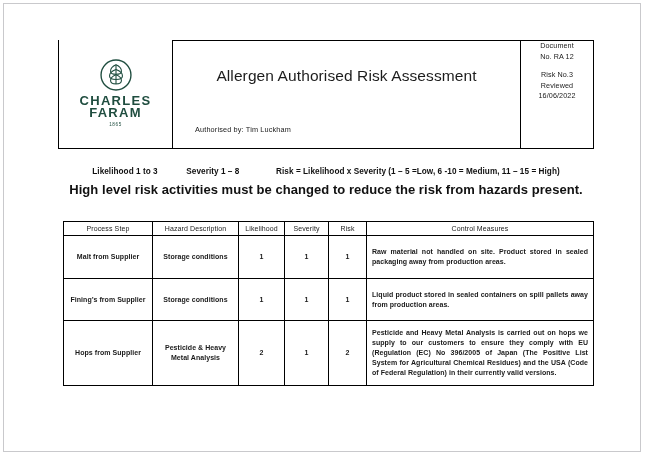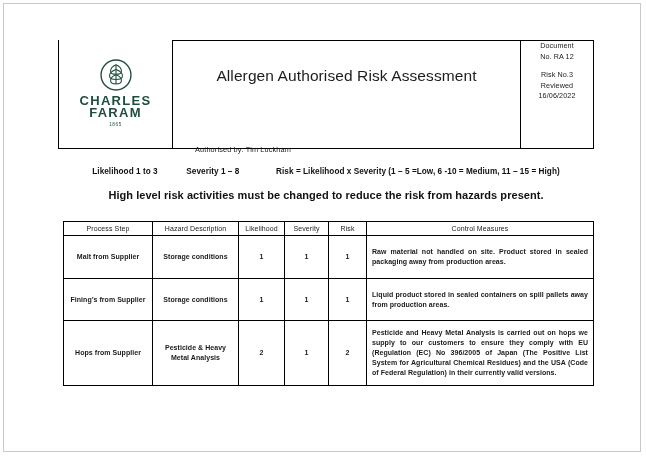--- a/index.html
+++ b/index.html
@@ -87,21 +87,20 @@
     color: #1c1c1c;
     letter-spacing: 0.1px;
   }
   .authorised {
     position: absolute;
     left: 22px;
     top: 84px;
     font-size: 7.3px;
     color: #1a1a1a;
     letter-spacing: 0.15px;
-    margin-top: 20px;
   }
 
   
   .logo-wrap {
     text-align: center;
     margin-top: -4px;
   }
   .logo-mark {
     width: 34px;
     height: 34px;
@@ -134,22 +133,22 @@
     font-size: 8.2px;
     font-weight: bold;
     color: #111;
     white-space: nowrap;
     letter-spacing: 0.05px;
   }
   .criteria-row1 .c-seg { display: inline-block; }
   .criteria-row1 .sp-a { display: inline-block; width: 24px; }
   .criteria-row1 .sp-b { display: inline-block; width: 32px; }
   .criteria-row2 {
-    margin-top: 13px;
-    font-size: 11px;
+    margin-top: 6px;
+    font-size: 13px;
     font-weight: bold;
     color: #111;
     letter-spacing: 0.05px;
   }
 
   
   #risk-table {
     position: absolute;
     left: 59px;
     top: 217px;

